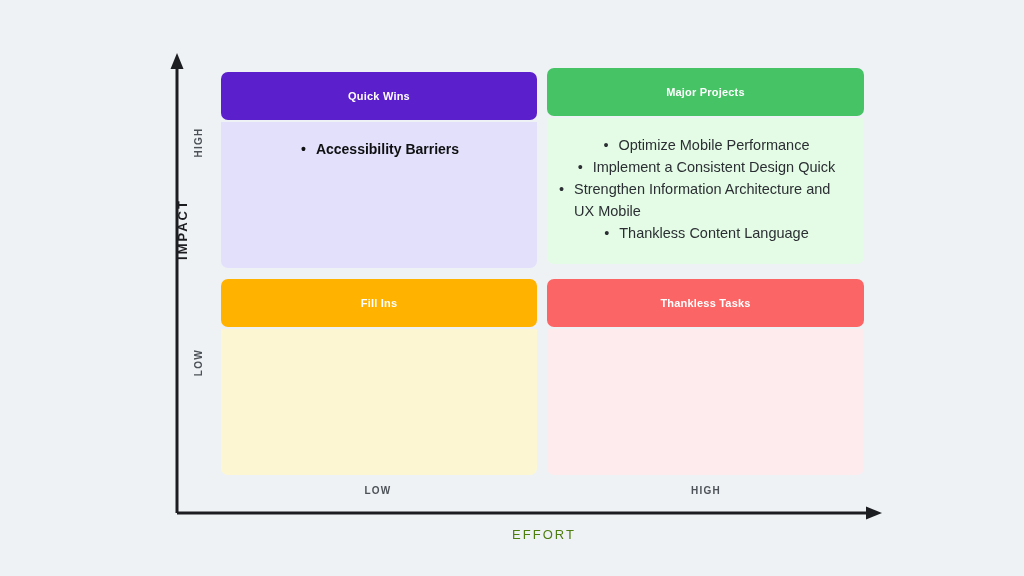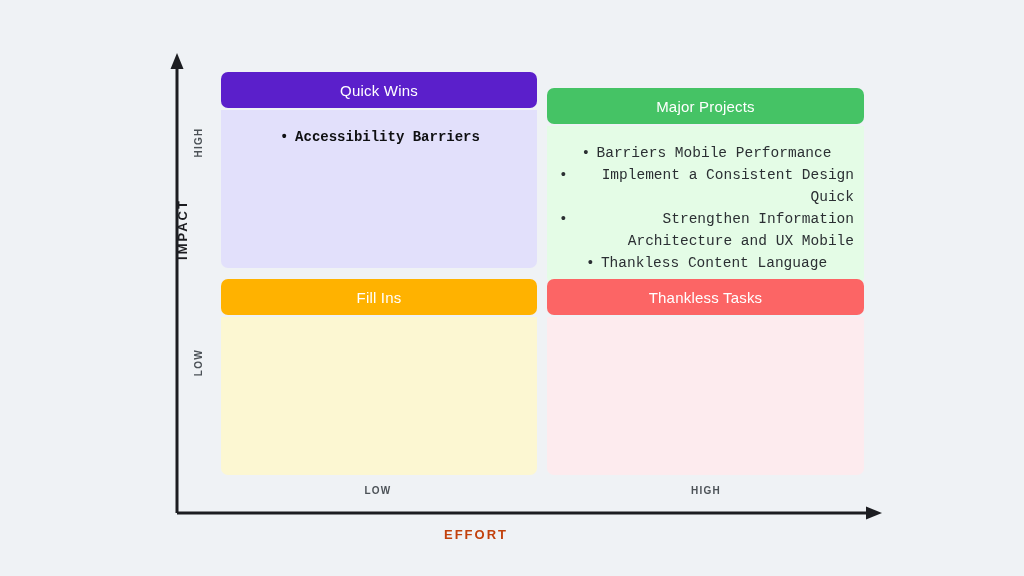--- a/index.html
+++ b/index.html
@@ -45,24 +45,25 @@
     letter-spacing: 2.0px;
     color: #1c1d21;
     white-space: nowrap;
   }
 
   .axis-title-x {
     position: absolute;
     left: 444px;
     top: 527px;
     width: 200px;
+    text-align: center;
     font-size: 13px;
-    font-weight: 700;
+    font-weight: 400;
     letter-spacing: 2.0px;
-    color: #c2410c;
+    color: #4d7c0f;
     white-space: nowrap;
   }
 
   .tick-y {
     position: absolute;
     width: 70px;
     text-align: center;
     transform: rotate(-90deg);
     transform-origin: center center;
     font-size: 10px;
@@ -89,28 +90,28 @@
   .tick-x.high { left: 626px; }
 
   
   .quadrant {
     position: absolute;
     display: flex;
     flex-direction: column;
   }
 
   .q-header {
-    height: 36px;
+    height: 48px;
     border-radius: 7px;
     display: flex;
     align-items: center;
     justify-content: center;
     color: #ffffff;
-    font-size: 15px;
-    font-weight: 400;
+    font-size: 11px;
+    font-weight: 700;
     letter-spacing: 0.2px;
     position: relative;
     z-index: 2;
     flex: 0 0 auto;
   }
 
   .q-body {
     flex: 1 1 auto;
     border-radius: 0 0 7px 7px;
     margin-top: 2px;
@@ -118,49 +119,48 @@
     overflow: hidden;
   }
 
   .q-list {
     list-style: none;
     text-align: center;
   }
 
   .q-list li {
     display: inline-block;
-    text-align: right;
+    text-align: left;
     position: relative;
     padding-left: 17px;
     font-size: 14.5px;
     line-height: 22px;
     color: #2b2f33;
     max-width: 100%;
-    font-family: Liberation Mono, monospace;
   }
 
   .q-list li::before {
     content: "\2022";
     position: absolute;
     left: 2px;
     top: 0;
     font-size: 14.5px;
     line-height: 22px;
   }
 
   .q-list.bold li {
     font-weight: 700;
     color: #0f1012;
     font-size: 14px;
   }
   .q-list.bold li::before { font-size: 14px; }
 
   
   #quad-quick-wins      { left: 221px; top: 72px;  width: 316px; height: 196px; }
-  #quad-major-projects  { left: 547px; top: 88px;  width: 317px; height: 196px; border-radius: 11px; }
+  #quad-major-projects  { left: 547px; top: 68px;  width: 317px; height: 196px; border-radius: 11px; }
   #quad-fill-ins        { left: 221px; top: 279px; width: 316px; height: 196px; }
   #quad-thankless       { left: 547px; top: 279px; width: 317px; height: 196px; }
 </style>
 </head>
 <body>
 
 <div class="canvas">
 
   <svg class="axis-svg" viewBox="0 0 1024 576" xmlns="http://www.w3.org/2000/svg">
     <g stroke="#1c1d21" stroke-width="3" fill="none">
@@ -189,21 +189,21 @@
     <div class="q-body" style="background:#e2e0fb">
       <ul class="q-list bold"><li>Accessibility Barriers</li></ul>
     </div>
   </div>
 
   <div class="quadrant" id="quad-major-projects">
     <div class="q-header" style="background:#45c365">
       <span>Major Projects</span>
     </div>
     <div class="q-body" style="background:#e4fce6">
-      <ul class="q-list"><li>Barriers Mobile Performance</li><li>Implement a Consistent Design Quick</li><li>Strengthen Information Architecture and UX Mobile</li><li>Thankless Content Language</li></ul>
+      <ul class="q-list"><li>Optimize Mobile Performance</li><li>Implement a Consistent Design Quick</li><li>Strengthen Information Architecture and UX Mobile</li><li>Thankless Content Language</li></ul>
     </div>
   </div>
 
   <div class="quadrant" id="quad-fill-ins">
     <div class="q-header" style="background:#ffb200">
       <span>Fill Ins</span>
     </div>
     <div class="q-body" style="background:#fcf7d2">
       <ul class="q-list"></ul>
     </div>

